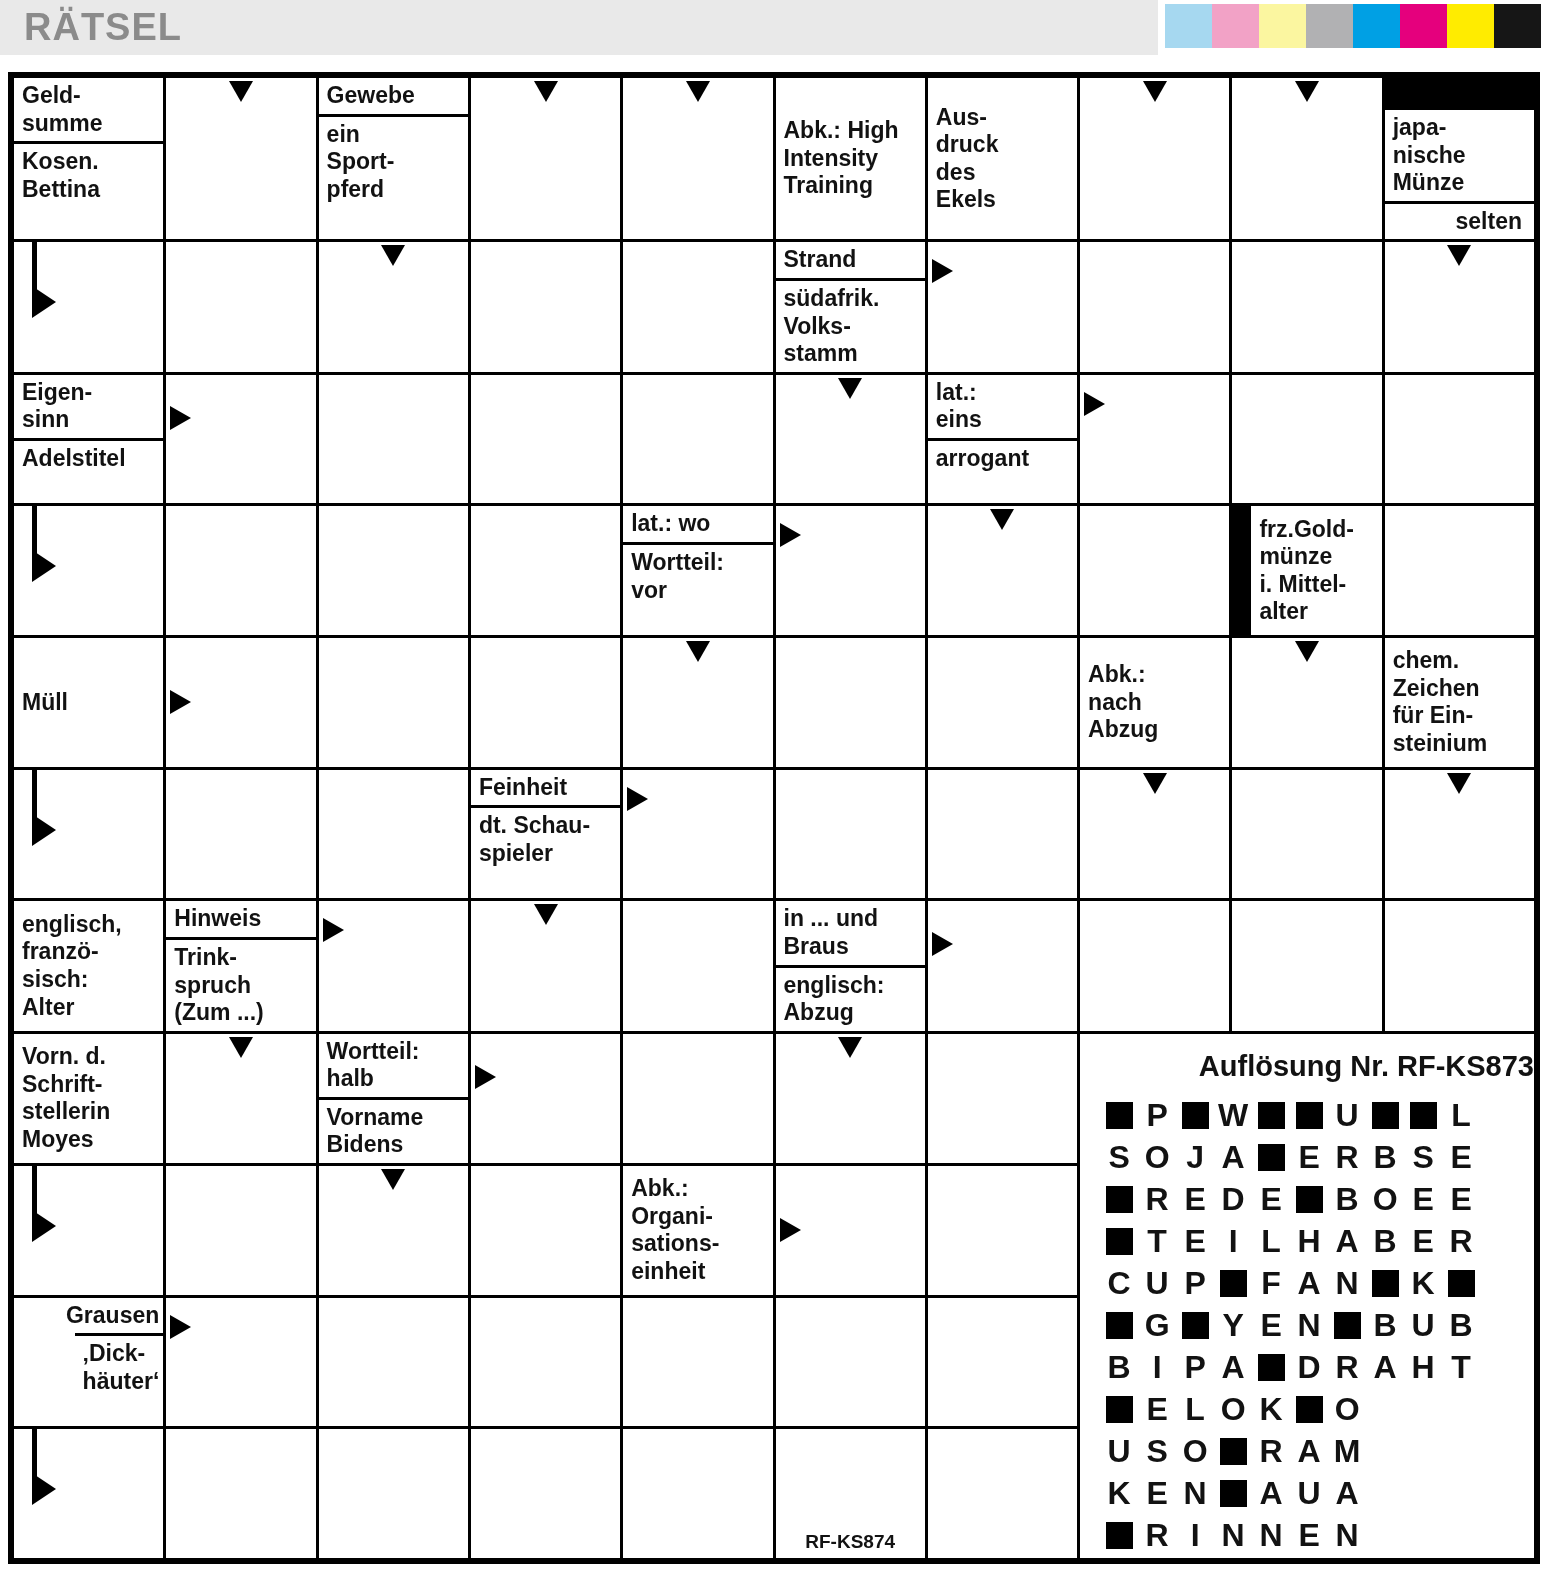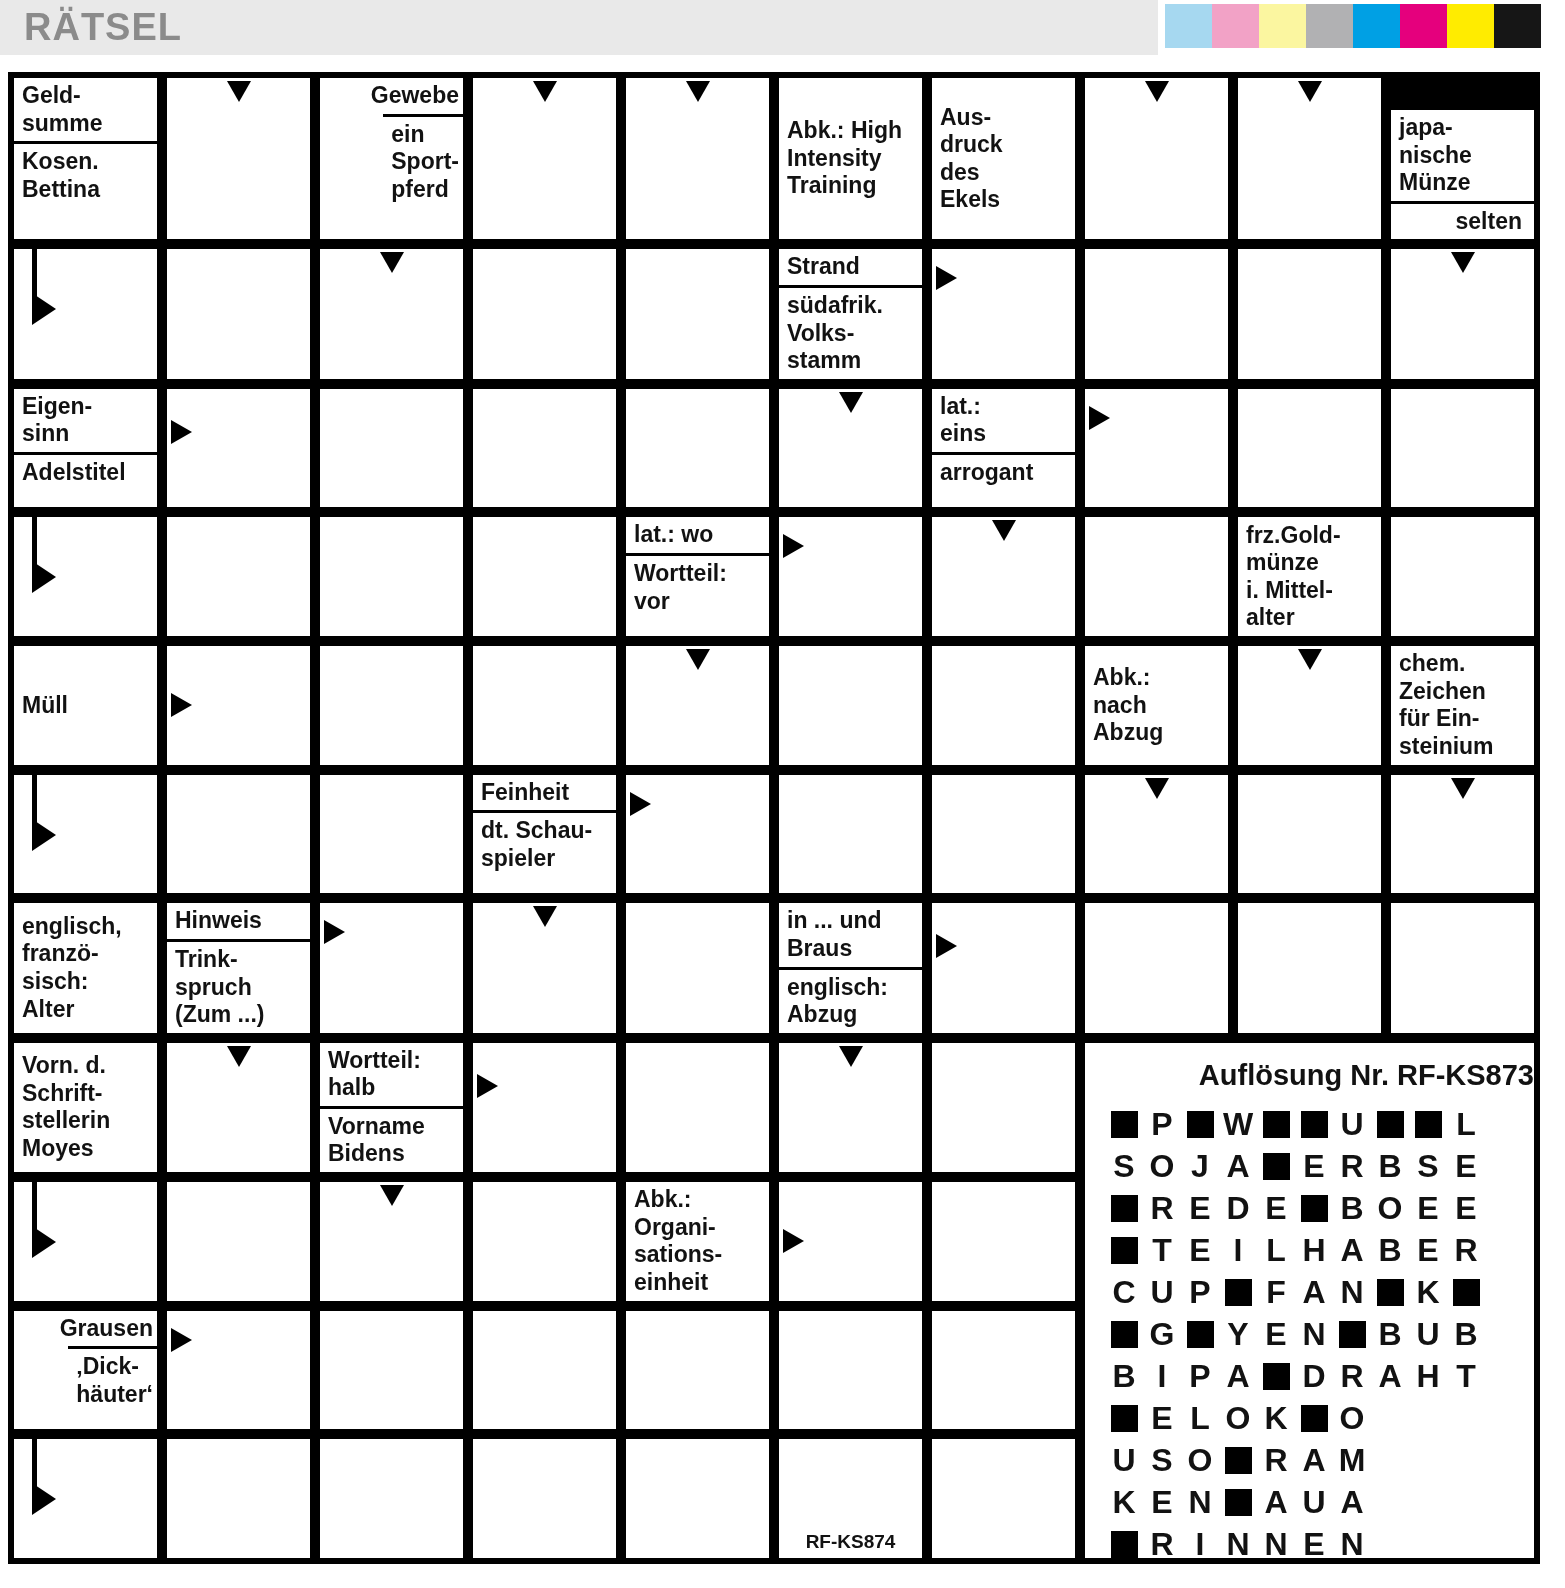--- a/index.html
+++ b/index.html
@@ -8,21 +8,21 @@
   .page { position: relative; width: 1565px; height: 1588px; background: #fff; overflow: hidden; }
 
   .header-band { position: absolute; left: 0; top: 0; width: 1158px; height: 55px;
                  background: #e9e9e9; display: flex; align-items: center; }
   .page-title { font-size: 38px; font-weight: bold; color: #8b8b8b; letter-spacing: 1px; padding-left: 24px; }
   .color-bars { position: absolute; left: 1165px; top: 4px; display: flex; height: 44px; }
   .color-bar { width: 47px; height: 44px; }
 
   .grid { position: absolute; left: 8px; top: 72px; width: 1532px; height: 1492px;
           display: grid; grid-template-columns: repeat(10, 1fr); grid-template-rows: repeat(11, 1fr);
-          gap: 10px; border: 6px solid #000; background: #000; }
+          gap: 3px; border: 6px solid #000; background: #000; }
   .cell { background: #fff; position: relative; }
   .cell.clue { display: flex; flex-direction: column; }
   .cell.clue.vcenter { justify-content: center; }
   .clue-block { padding: 4px 4px 4px 8px; font-weight: bold; font-size: 23px; line-height: 1.2; color: #121212; }
   .clue-block.second { border-top: 3px solid #000; }
   .clue-block.right { text-align: right; padding-right: 12px; }
 
   .arrow { position: absolute; line-height: 0; }
   .arrow-down { top: 2px; left: 50%; transform: translateX(-50%); }
   .arrow-right { left: 3px; top: 14px; }
@@ -66,21 +66,21 @@
         <div class="clue-block second">
           <div>Kosen.</div>
           <div>Bettina</div>
         </div>
       </div>
       <div class="cell" style="grid-area: 1 / 2;">
         <span class="arrow arrow-down"><svg width="30" height="23" viewBox="0 0 30 23">
             <polygon points="3,1 27,1 15,22" fill="#000"></polygon>
           </svg></span>
       </div>
-      <div class="cell clue" style="grid-area: 1 / 3; align-items: flex-end;">
+      <div class="cell clue" style="grid-area: 1 / 3;">
         <div class="clue-block">
           <div>Gewebe</div>
         </div>
         <div class="clue-block second">
           <div>ein</div>
           <div>Sport-</div>
           <div>pferd</div>
         </div>
       </div>
       <div class="cell" style="grid-area: 1 / 4;">
@@ -224,21 +224,21 @@
         <span class="arrow arrow-right"><svg width="23" height="30" viewBox="0 0 23 30">
             <polygon points="1,3 1,27 22,15" fill="#000"></polygon>
           </svg></span>
       </div>
       <div class="cell" style="grid-area: 4 / 7;">
         <span class="arrow arrow-down"><svg width="30" height="23" viewBox="0 0 30 23">
             <polygon points="3,1 27,1 15,22" fill="#000"></polygon>
           </svg></span>
       </div>
       <div class="cell" style="grid-area: 4 / 8;"></div>
-      <div class="cell clue vcenter" style="grid-area: 4 / 9;">
+      <div class="cell clue vcenter" style="grid-area: 4 / 9; margin-left: 19px;">
         <div class="clue-block">
           <div>frz.Gold-</div>
           <div>münze</div>
           <div>i. Mittel-</div>
           <div>alter</div>
         </div>
       </div>
       <div class="cell" style="grid-area: 4 / 10;"></div>
       <div class="cell clue vcenter" style="grid-area: 5 / 1;">
         <div class="clue-block">

